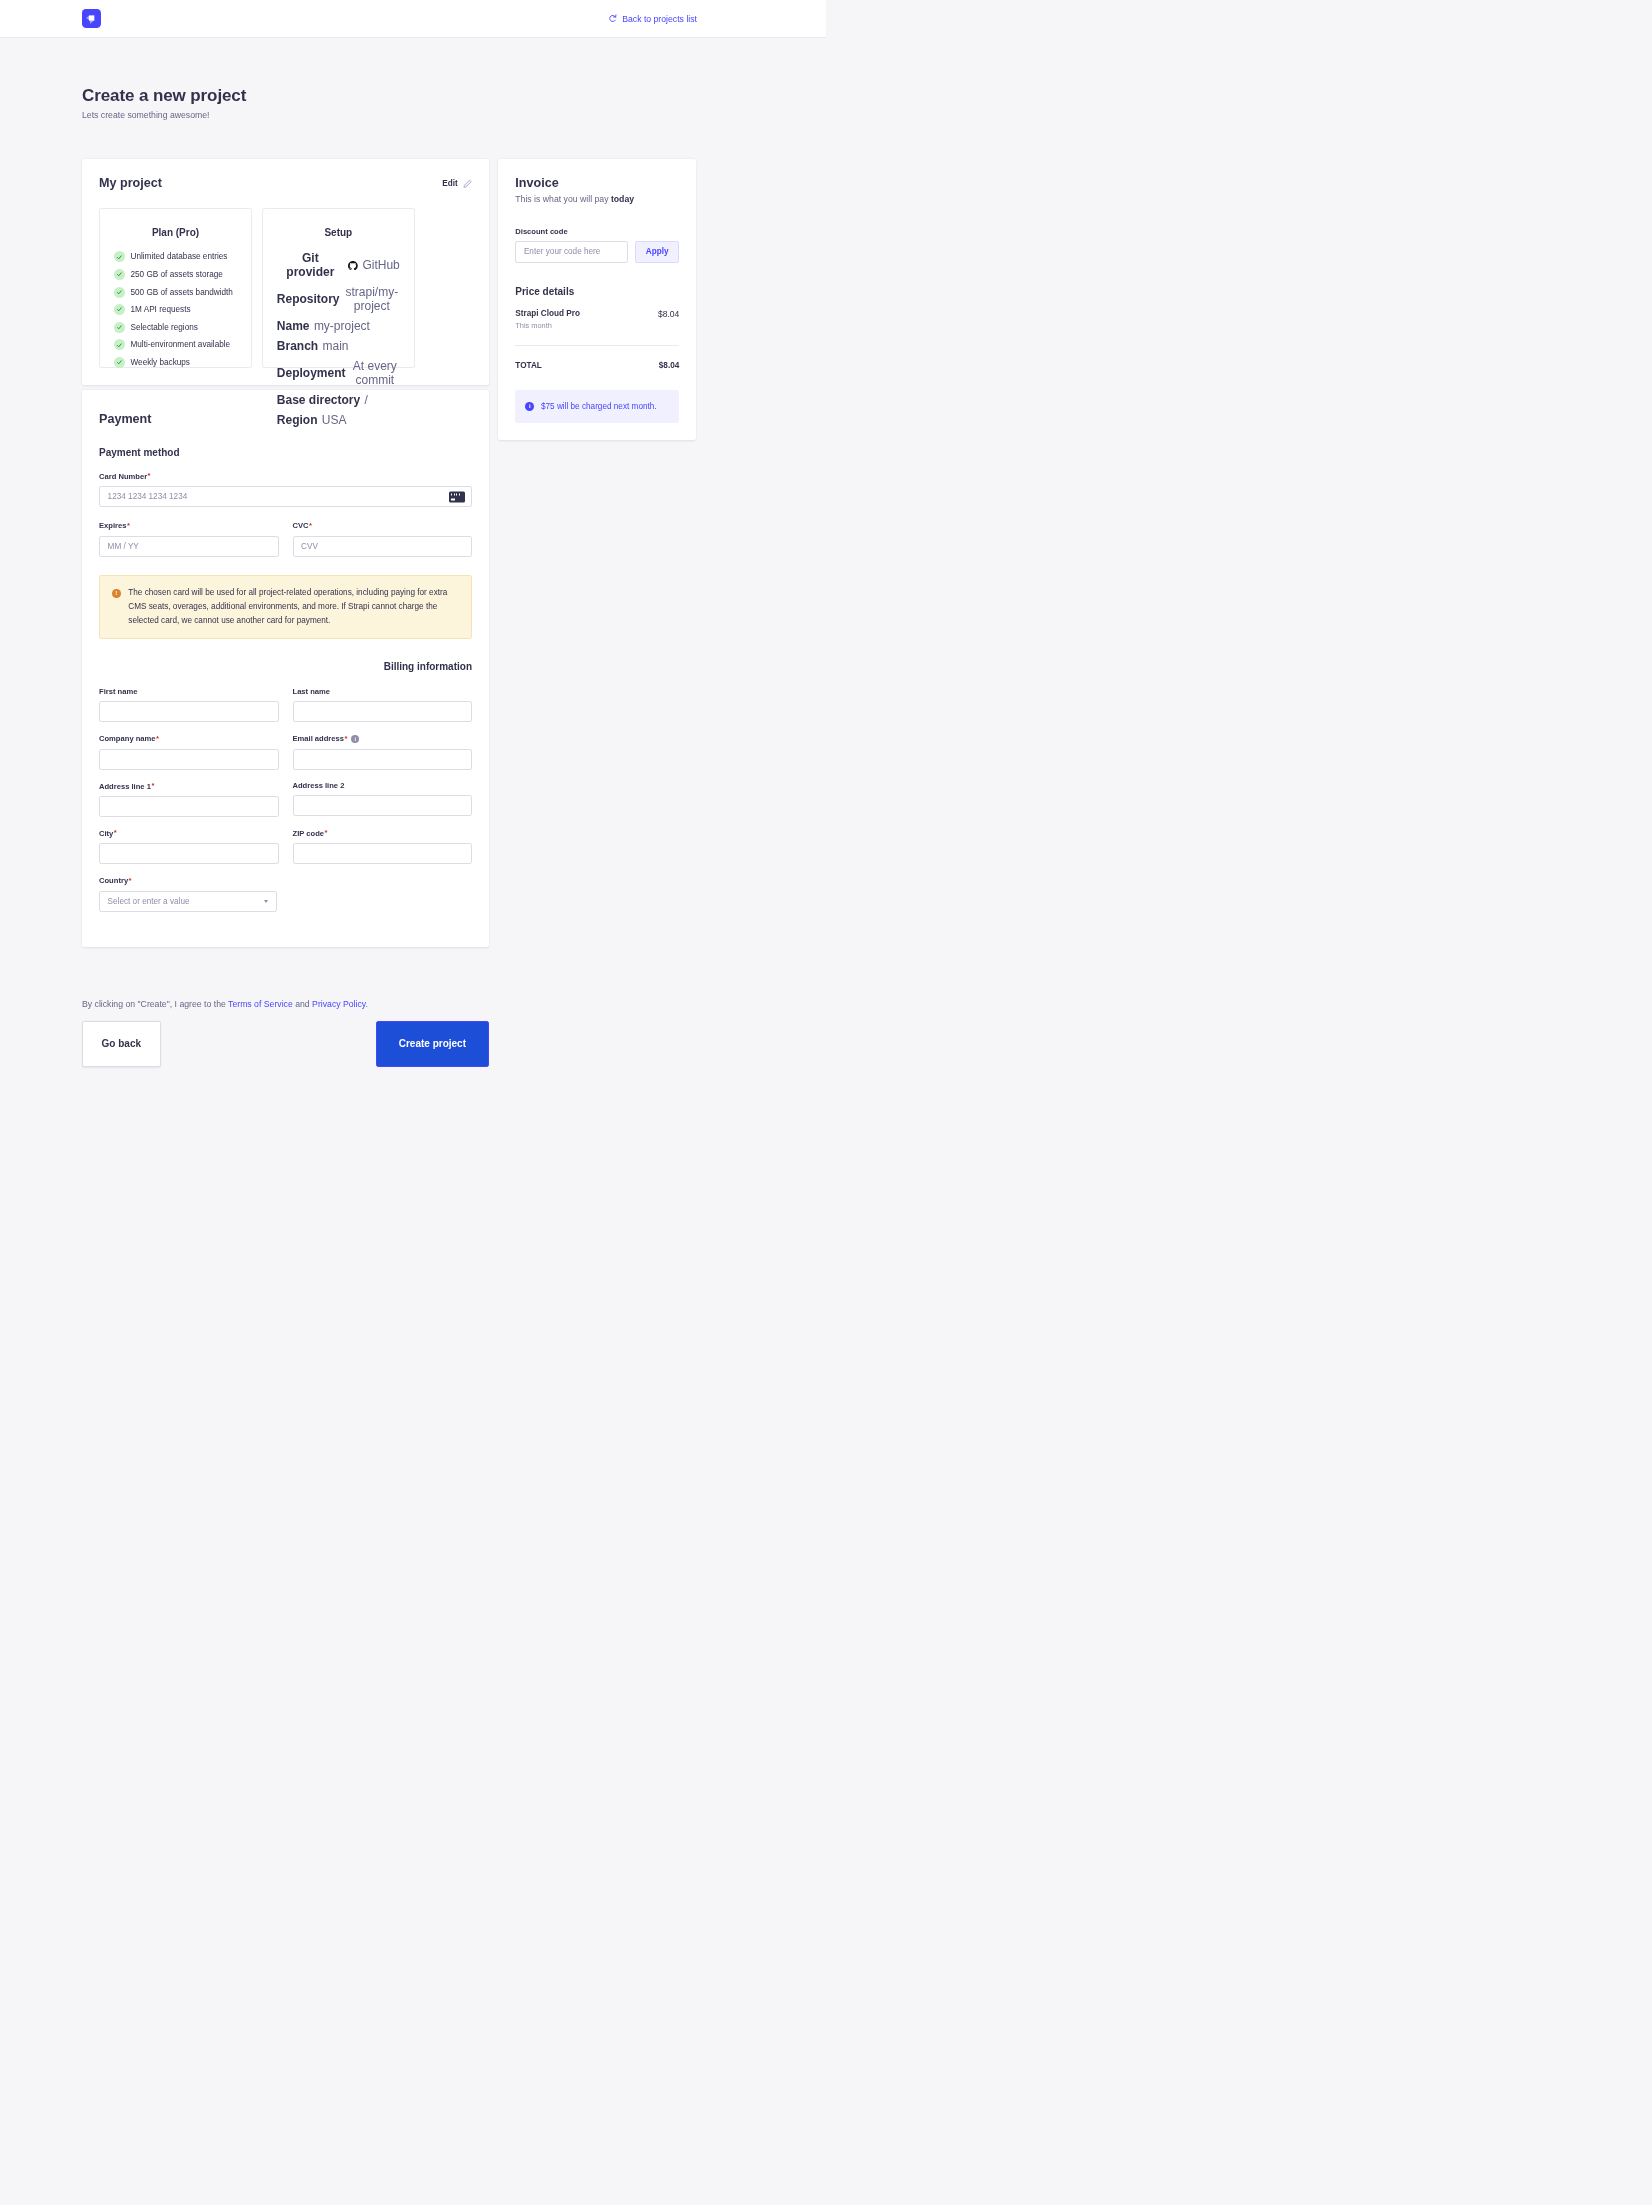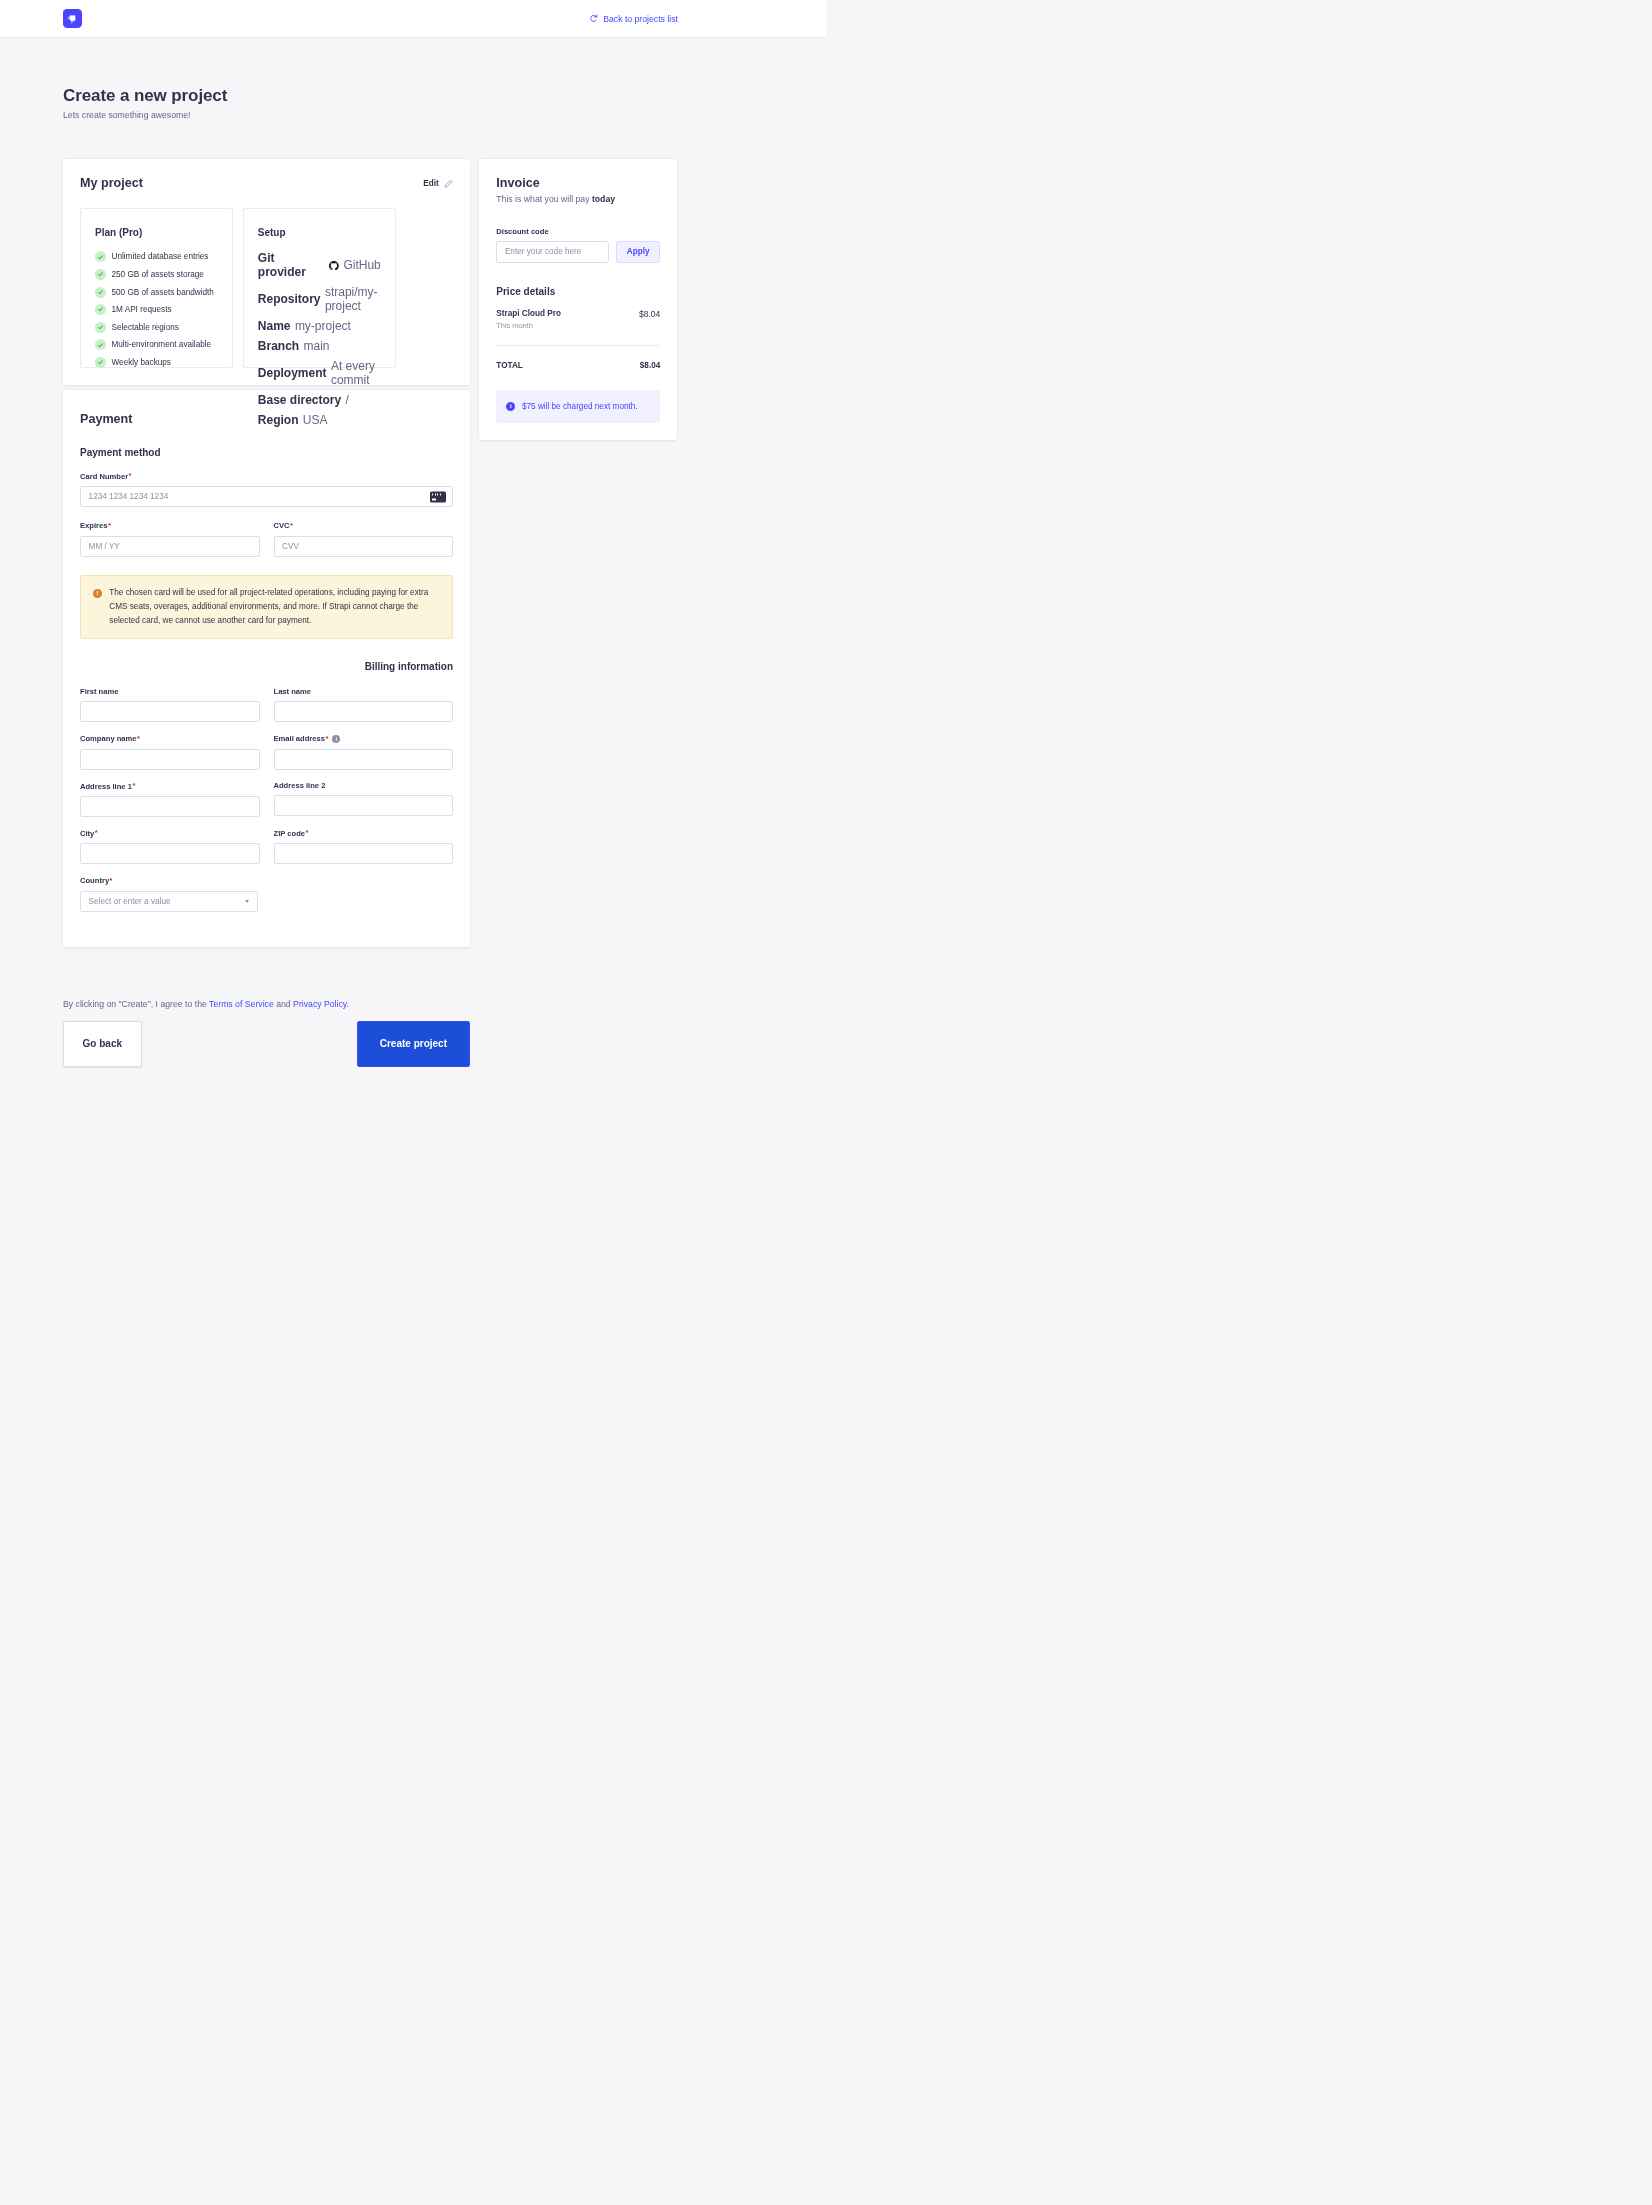--- a/index.html
+++ b/index.html
@@ -6,21 +6,21 @@
   body {
     width: 826px; min-height: 1103px;
     background: #f6f6f9;
     font-family: "Liberation Sans", sans-serif;
     color: #32324d;
   }
   .navbar {
     height: 38px; background: #fff; border-bottom: 0.5px solid #eaeaef;
     display: flex; align-items: center;
   }
-  .container { width: 615px; margin-left: 63px; }
+  .container { width: 615px; margin-left: 82px; }
   .nav-inner { display: flex; align-items: center; justify-content: space-between; }
   .logo {
     width: 18.6px; height: 18.6px; border-radius: 4.4px; background: #4945ff;
     display: flex; align-items: center; justify-content: center;
   }
   .back-link {
     display: inline-flex; align-items: center; gap: 4.9px;
     color: #4945ff; font-size: 8.7px; text-decoration: none; cursor: pointer;
   }
   .page-header { margin-top: 48px; }
@@ -32,21 +32,21 @@
   .right-col { width: 198px; flex: none; }
   .card { background: #fff; border-radius: 2.2px; box-shadow: 0 0.5px 2.2px rgba(33,33,52,.1); }
 
   
   .project-card { padding: 17px; }
   .project-header { display: flex; align-items: center; justify-content: space-between; margin-bottom: 17.5px; }
   .project-header h2 { font-size: 12.6px; font-weight: 700; }
   .edit-btn { display: inline-flex; align-items: center; gap: 4.9px; cursor: pointer; background: none; border: none; }
   .edit-btn span { font-size: 8.2px; font-weight: 600; color: #32324d; }
   .plan-setup { display: flex; gap: 9.8px; }
-  .inner-box { width: 153px; height: 160px; border: 0.5px solid #eaeaef; border-radius: 2.2px; padding: 18.6px 14px; }
+  .inner-box { width: 153px; height: 160px; border: 0.5px solid #eaeaef; border-radius: 2.2px; padding: 18.6px 14px; text-align: center; }
   .inner-box h3 { font-size: 10px; font-weight: 700; margin-bottom: 13px; }
   .feature { display: flex; align-items: center; gap: 5.5px; margin-bottom: 6.6px; font-size: 8.2px; }
   .check {
     width: 11px; height: 11px; border-radius: 50%; background: #c6f0c6; flex: none;
     display: flex; align-items: center; justify-content: center;
   }
   .setup-row { display: flex; align-items: center; gap: 4.4px; margin-bottom: 6px; font-size: 12px; }
   .setup-row .lab { font-weight: 700; }
   .setup-row .val { color: #666687; }
   .gh-icon { display: inline-flex; flex: none; }

